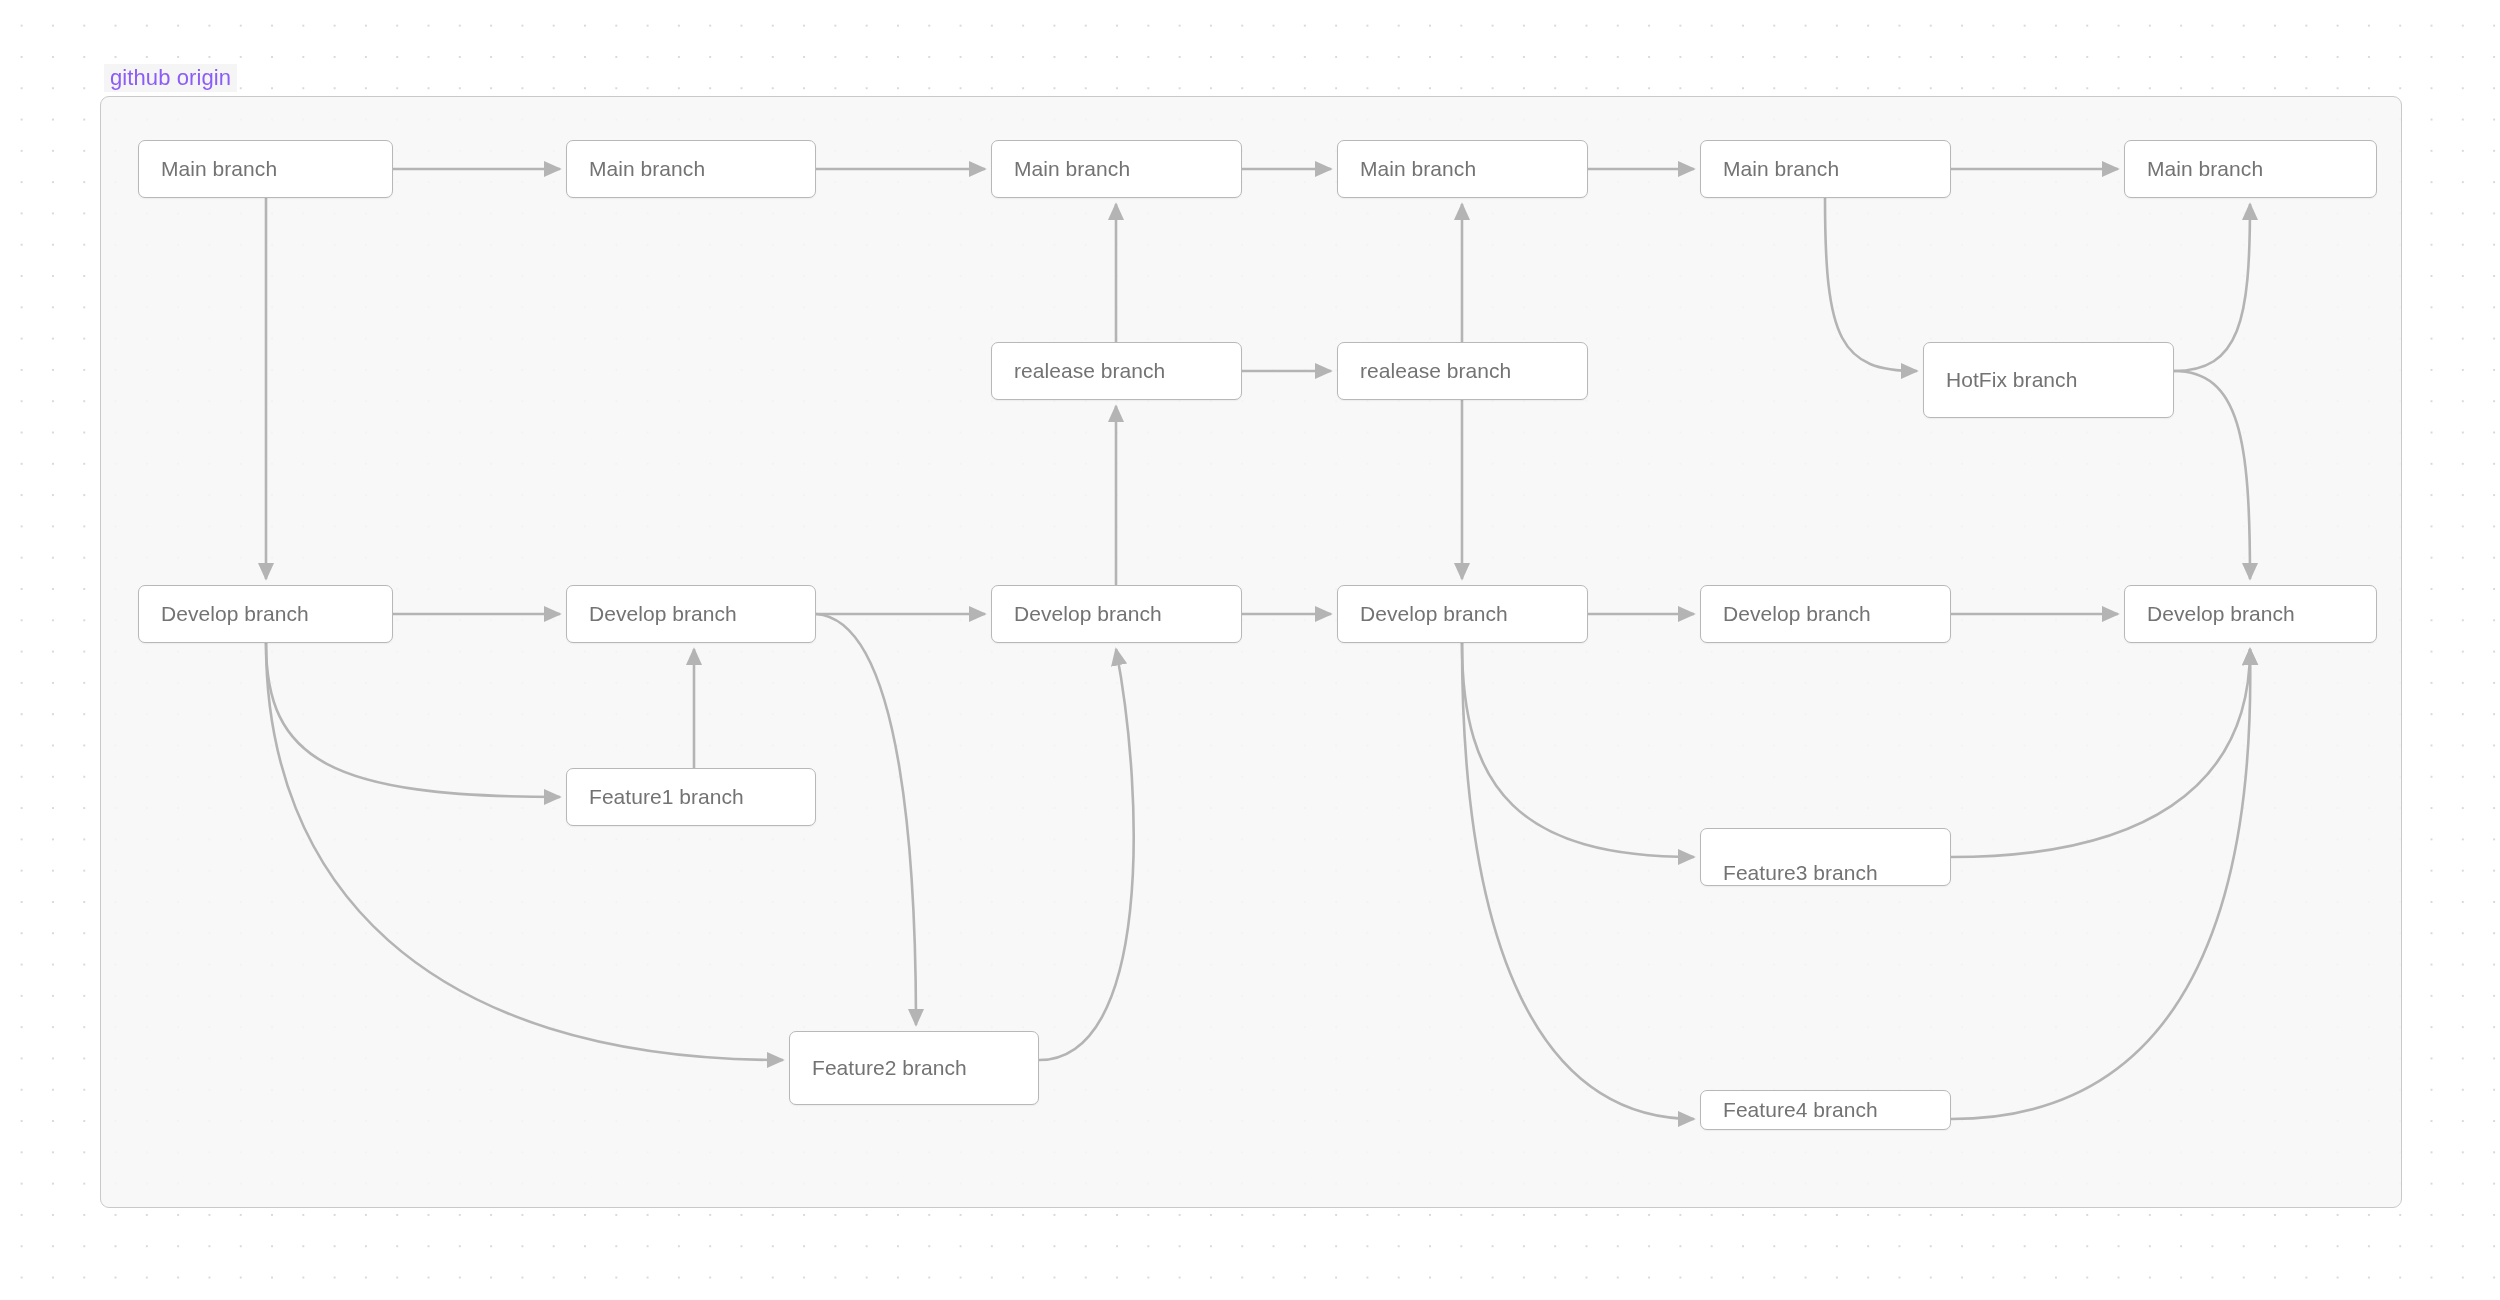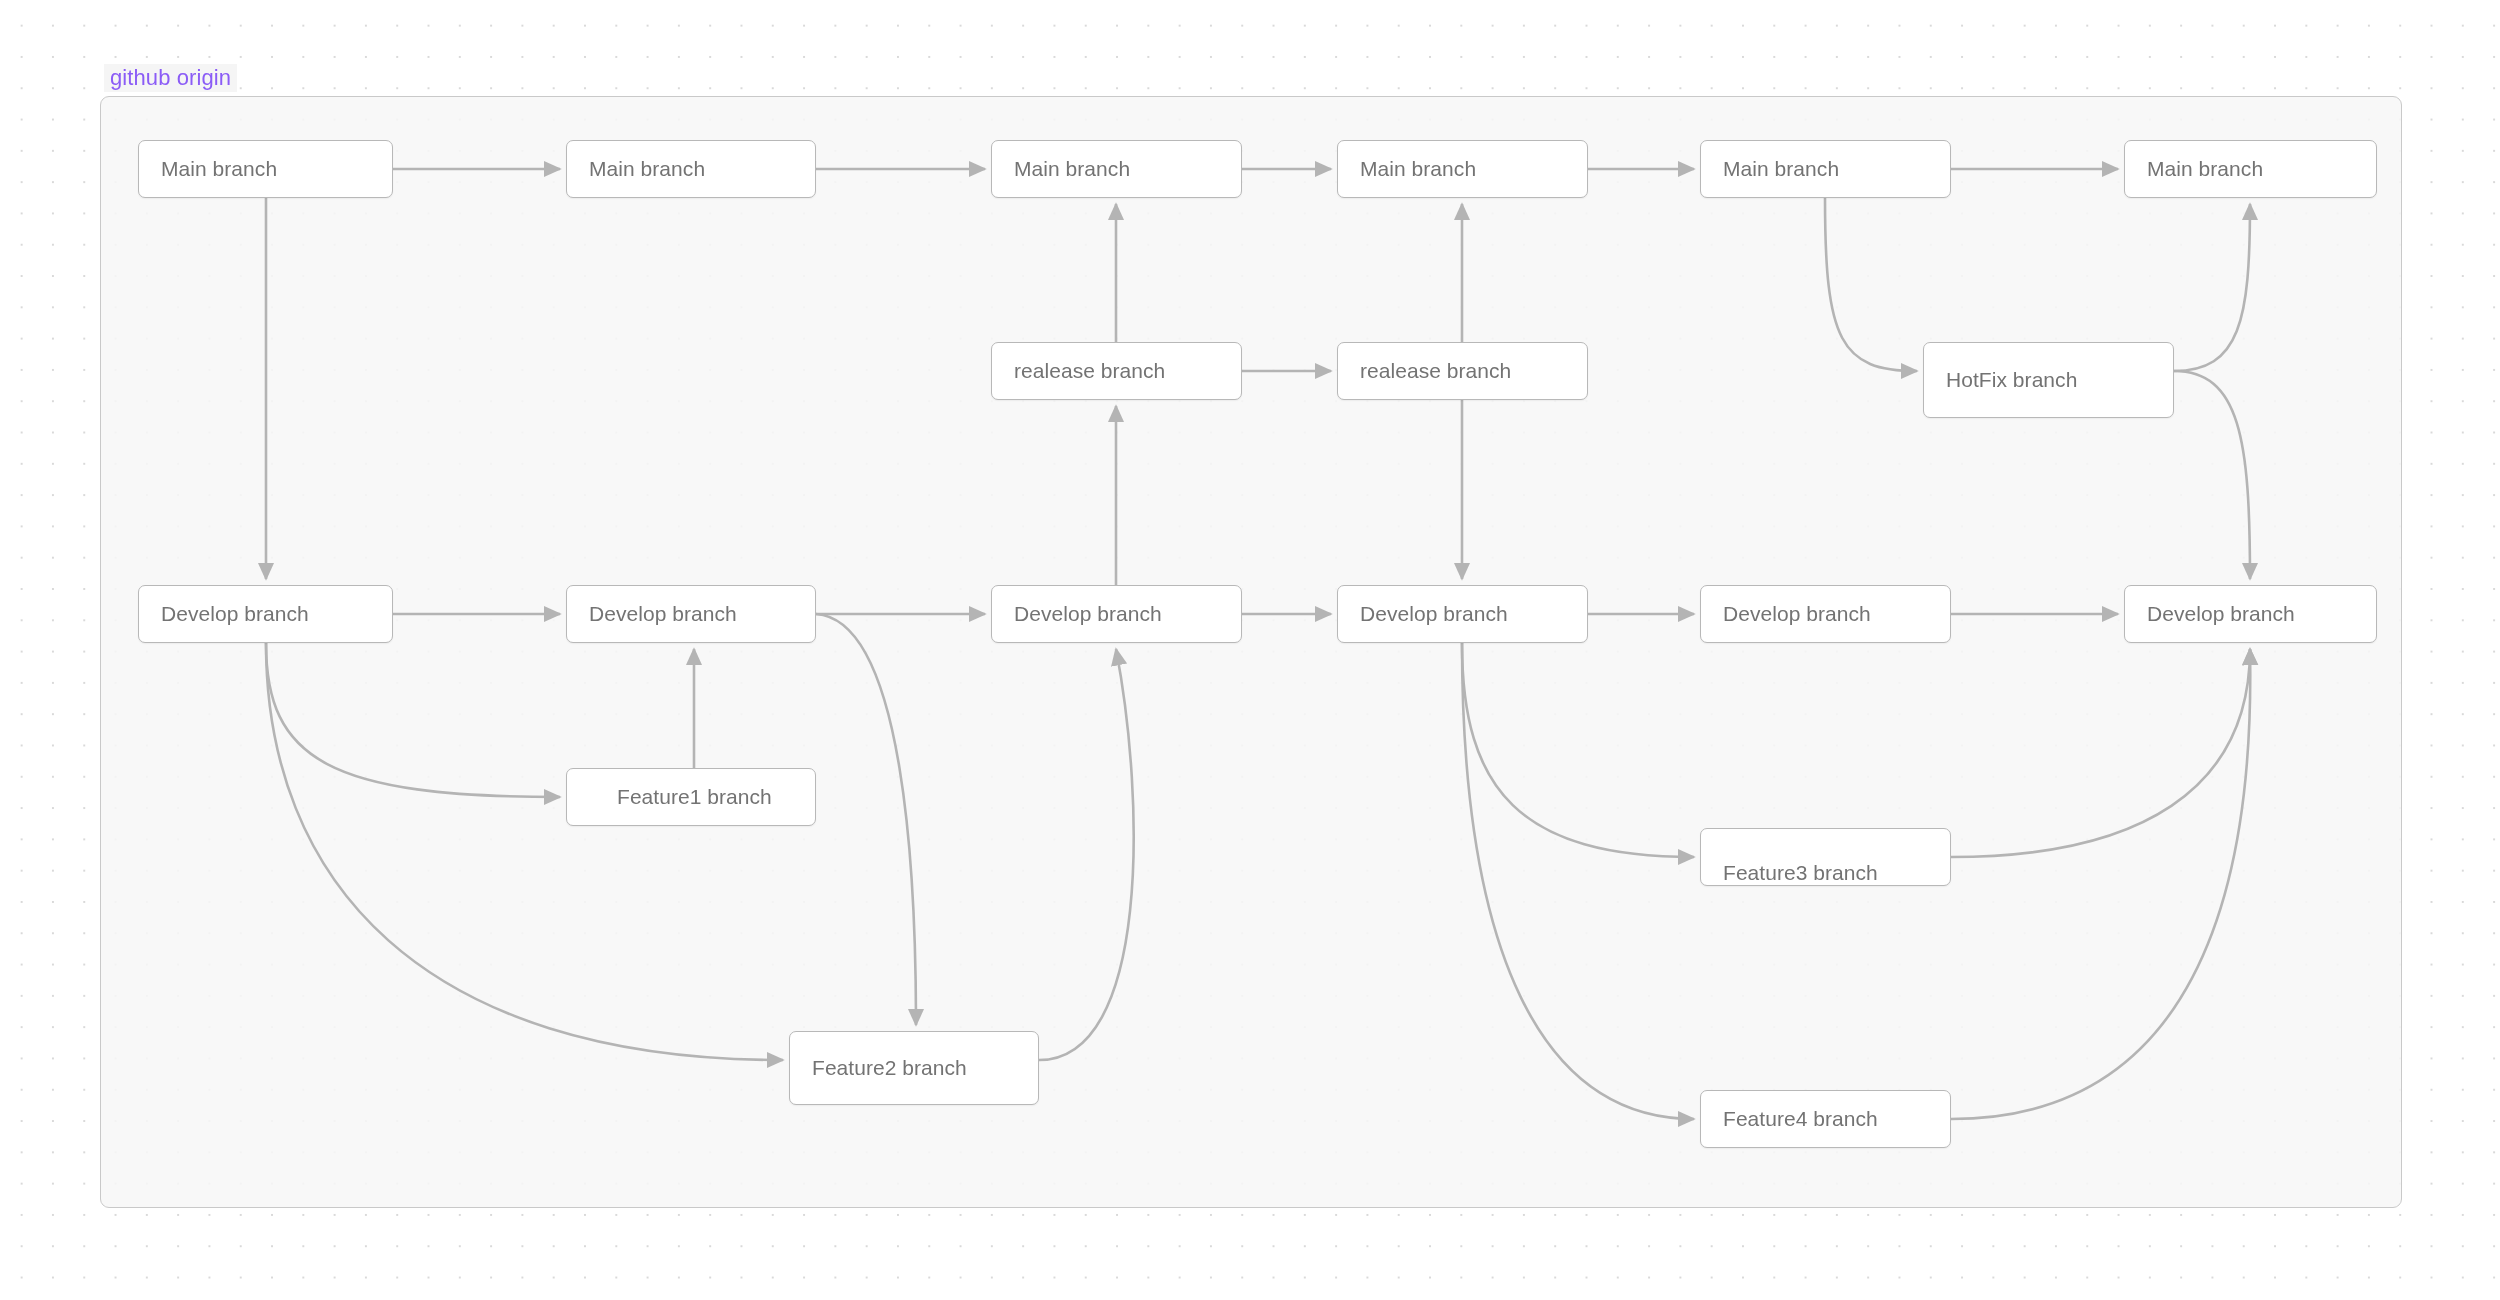--- a/index.html
+++ b/index.html
@@ -163,27 +163,27 @@
       </div>
       <div class="node" style="left: 1337px; top: 585px; width: 251px; height: 58px;">
         <span class="label">Develop branch</span>
       </div>
       <div class="node" style="left: 1700px; top: 585px; width: 251px; height: 58px;">
         <span class="label">Develop branch</span>
       </div>
       <div class="node" style="left: 2124px; top: 585px; width: 253px; height: 58px;">
         <span class="label">Develop branch</span>
       </div>
-      <div class="node" style="left: 566px; top: 768px; width: 250px; height: 58px; padding-left: 28px;">
+      <div class="node" style="left: 566px; top: 768px; width: 250px; height: 58px;">
         <span class="label">Feature1 branch</span>
       </div>
       <div class="node" style="left: 789px; top: 1031px; width: 250px; height: 74px;">
         <span class="label">Feature2 branch</span>
       </div>
       <div class="node" style="left: 1700px; top: 828px; width: 251px; height: 58px; align-items: flex-end;">
         <span class="label">Feature3 branch</span>
       </div>
-      <div class="node" style="left: 1700px; top: 1090px; width: 251px; height: 58px;">
+      <div class="node" style="left: 1700px; top: 1090px; width: 251px; height: 40px;">
         <span class="label">Feature4 branch</span>
       </div>
     </div>
 
 </div>
 
 </body></html>

